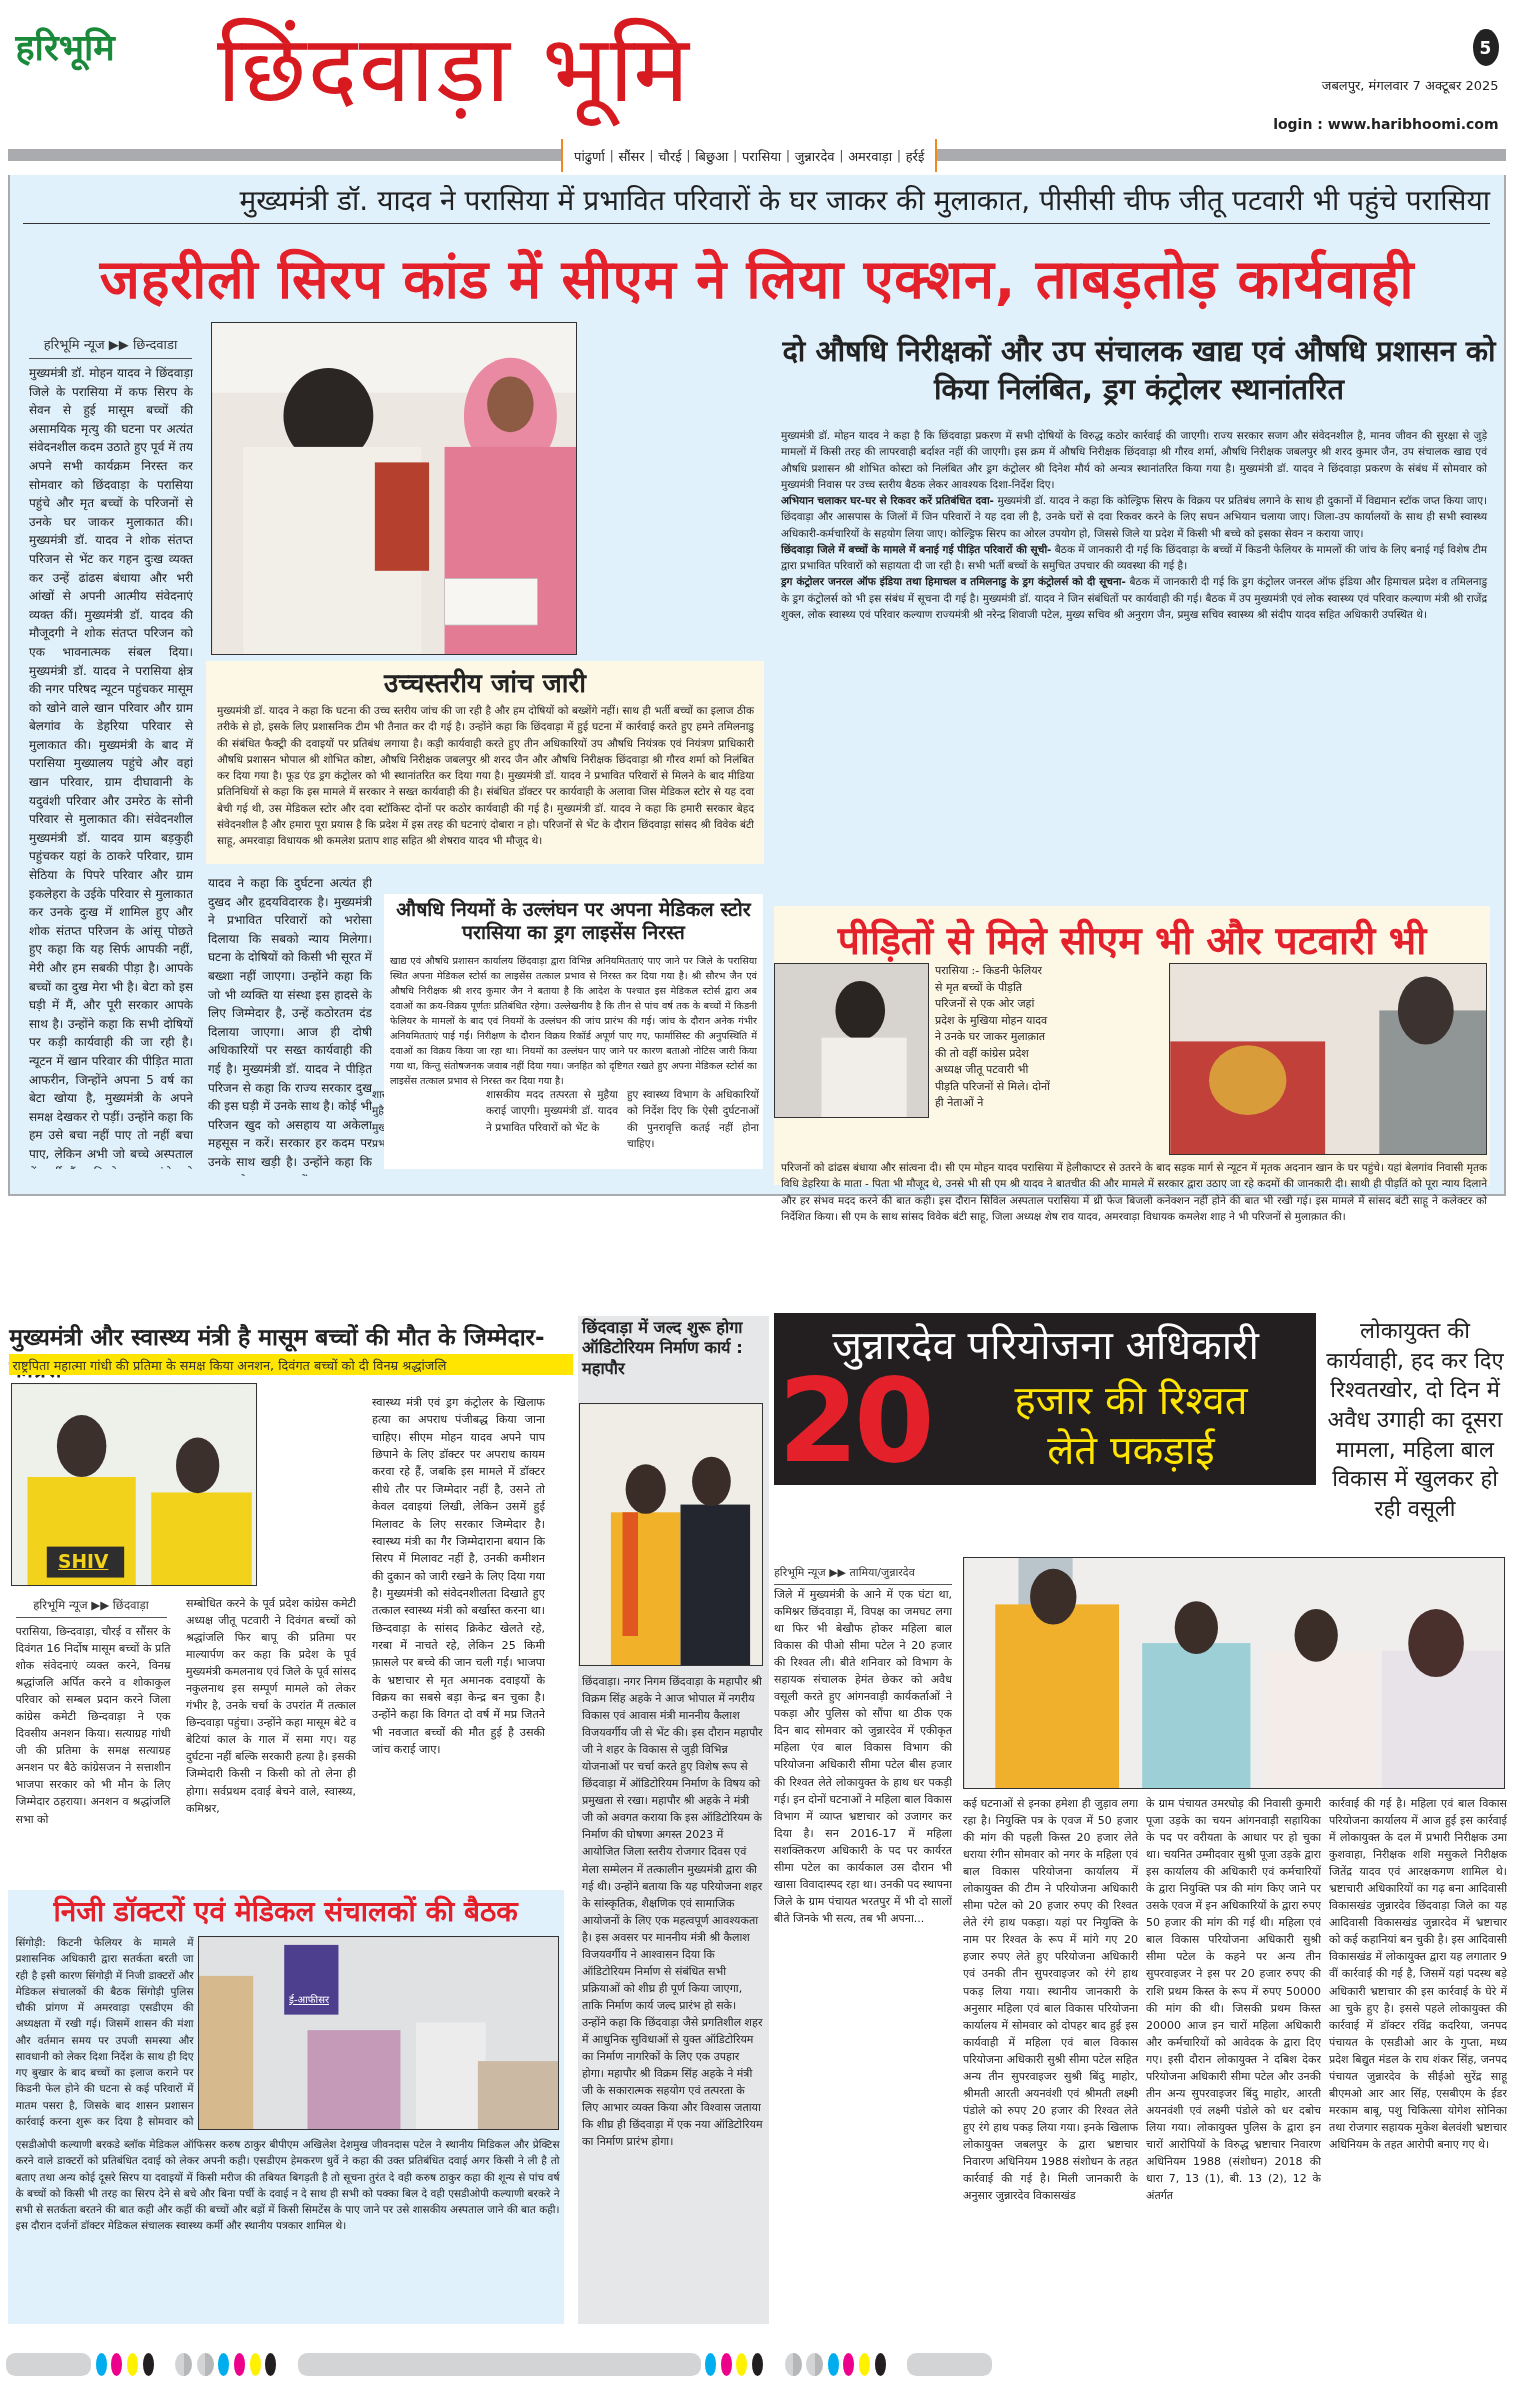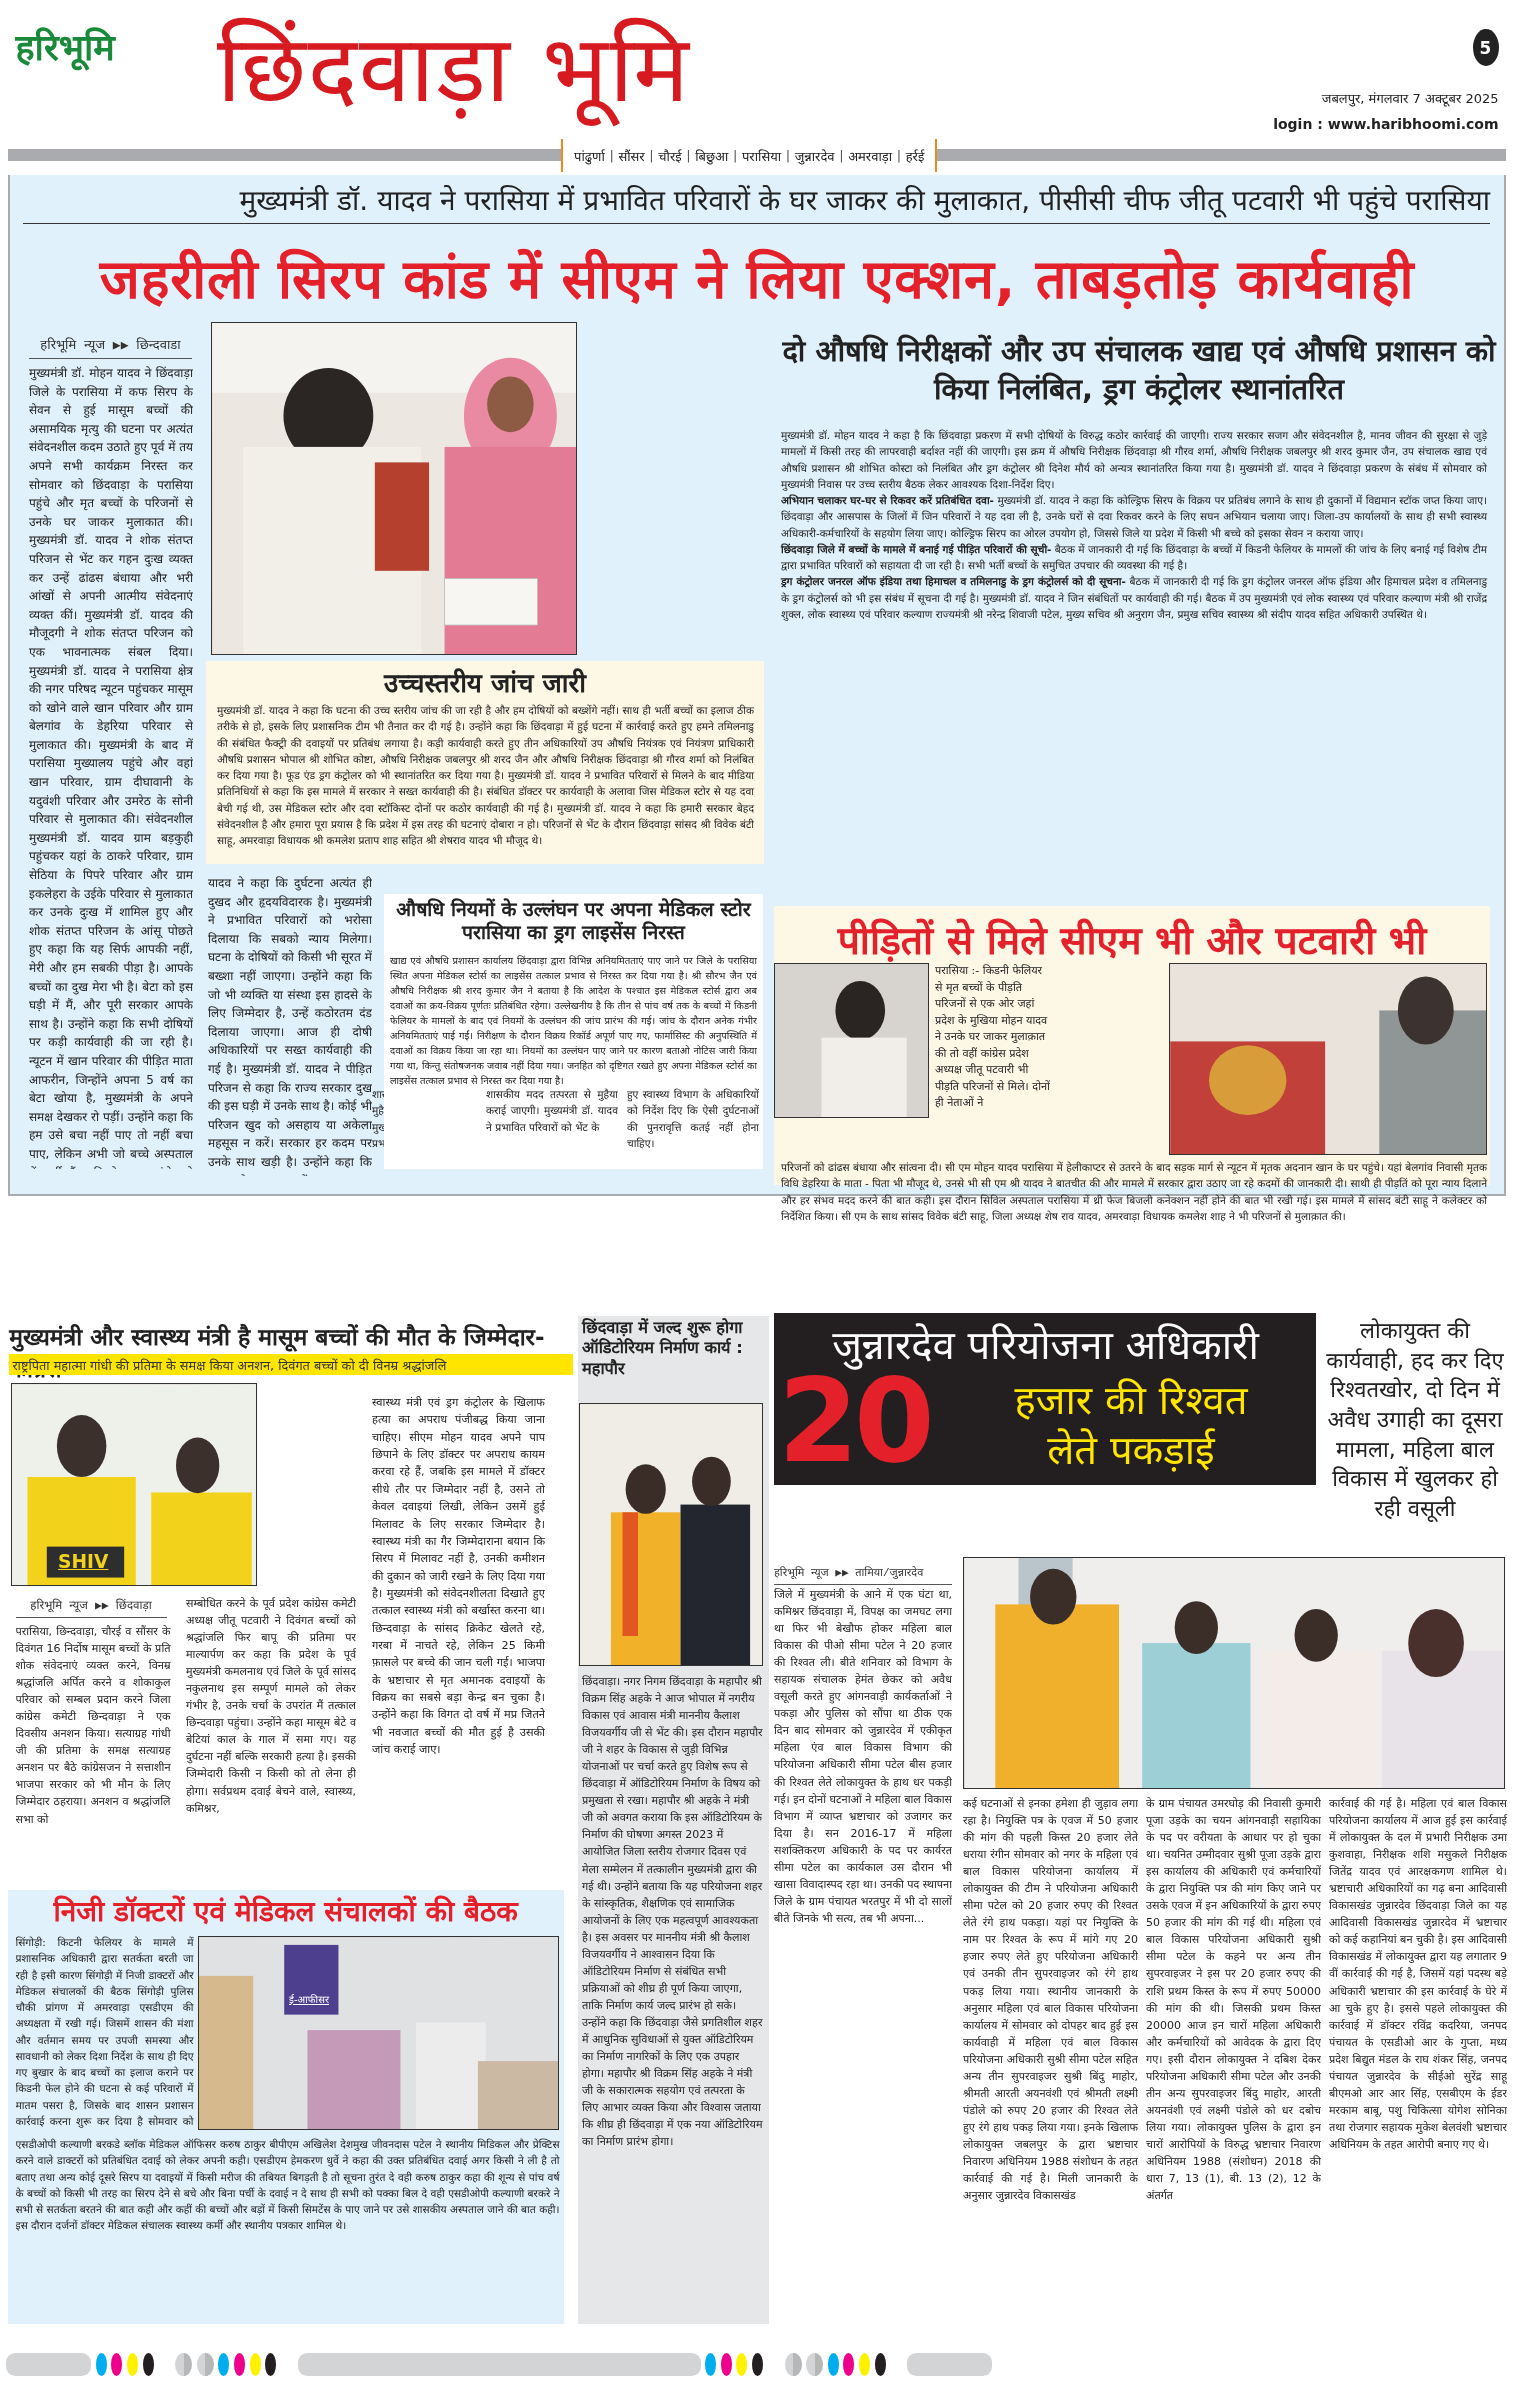--- a/index.html
+++ b/index.html
@@ -2,30 +2,30 @@
 <html style="font-size:12.4px"><head>
 <meta charset="utf-8">
 <style>
   * { box-sizing: border-box; margin: 0; padding: 0; }
   body { width: 1514px; height: 2401px; background: #ffffff; font-family: "DejaVu Sans", sans-serif; color: #222; position: relative; overflow: hidden; }
   .abs { position: absolute; }
   
   .brand-small { left: 15.5px; top: 22px; font-size: 36px; font-weight: bold; color: #1a8a3a; font-family: Liberation Serif, serif; }
   .brand-big { left: 217px; top: 23px; font-size: 93px; color: #d71920; font-family: "DejaVu Sans", sans-serif; letter-spacing: 1.5px; line-height: 1; }
   .page-num { right: 15.5px; top: 29px; width: 26px; height: 37px; background: #222; color: #fff; border-radius: 50%; font-size: 17px; font-weight: bold; display: flex; align-items: center; justify-content: center; }
-  .dateline { right: 15.5px; top: 89px; font-size: 13px; color: #222; }
+  .dateline { right: 15.5px; top: 76px; font-size: 13px; color: #222; }
   .login { right: 15.5px; top: 116px; font-size: 14px; font-weight: bold; color: #222; }
   .grey-bar { left: 7.7px; top: 149px; width: 1498px; height: 12.4px; background: #a9abae; }
   .loc-strip { left: 561px; top: 139px; height: 33px; background: #fff; padding: 0 11px; display: flex; align-items: center; gap: 4.6px; font-size: 13px; color: #222; border-left: 2.3px solid #f08a1c; border-right: 2.3px solid #f08a1c; }
   .loc-strip .sep { color: #555; }
   
   .top-box { left: 7.7px; top: 175px; width: 1498px; height: 1021px; background: #e1f1fb; border: 2.3px solid #a9abae; border-top: 0; }
   .kicker { left: 23px; top: 180px; width: 1467px; font-size: 28px; color: #222; text-align: right; border-bottom: 1.5px solid #333; padding-bottom: 4.6px; }
   .main-head { left: 15.5px; top: 240px; width: 1483px; font-size: 54px; font-weight: bold; color: #e4202a; text-align: center; letter-spacing: 0.8px; }
-  .byline { font-size: 13px; color: #333; text-align: center; border-bottom: 1.2px solid #555; padding-bottom: 4.6px; font-family: Liberation Mono, monospace; }
+  .byline { font-size: 13px; color: #333; text-align: center; border-bottom: 1.2px solid #555; padding-bottom: 4.6px; }
   .col-text { font-size: 12px; line-height: 1.55; color: #222; text-align: justify; }
   .photo { background: linear-gradient(135deg, #d9c6b5 0%, #b39a87 40%, #f4f0ea 60%, #c9a1a9 100%); border: 0.8px solid #333; overflow: hidden; }
   .photo .ph-label { position: absolute; left: 6.2px; bottom: 4.6px; font-size: 9.3px; color: #444; background: rgba(255,255,255,0.6); padding: 0.8px 3.1px; text-decoration: underline; }
   .cream { background: #fdf7e6; }
   .sub-head { font-size: 25px; font-weight: bold; color: #222; text-align: center; line-height: 1.2; }
   .red-head { font-size: 43px; font-weight: bold; color: #e4202a; text-align: center; }
   .small-text { font-size: 10.5px; line-height: 1.55; color: #222; text-align: justify; }
   .gray-panel { background: #e6e7e8; }
   .black-box { background: #231f20; }
   .yellow-hl { background: #ffe500; }

